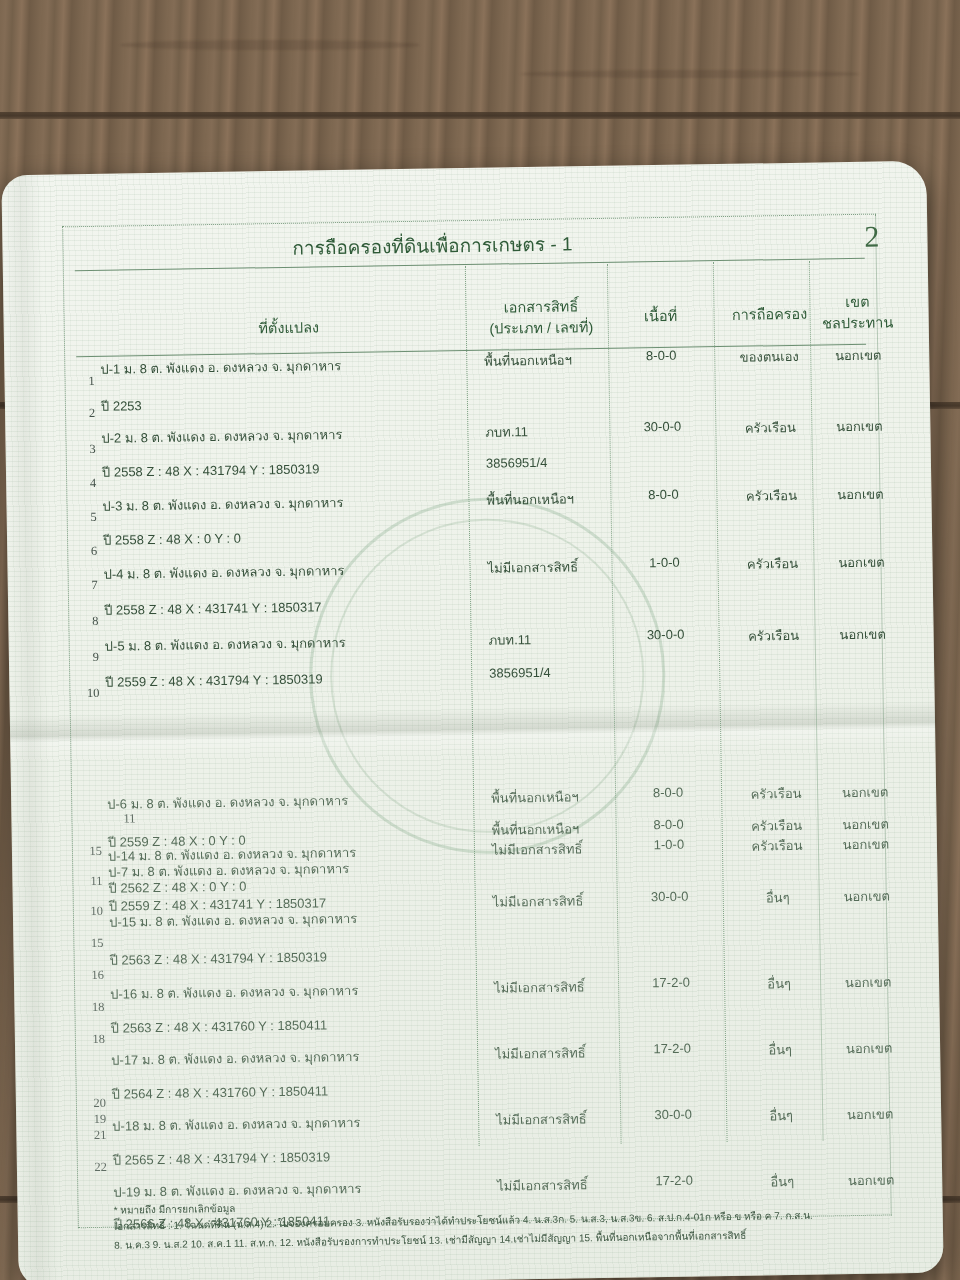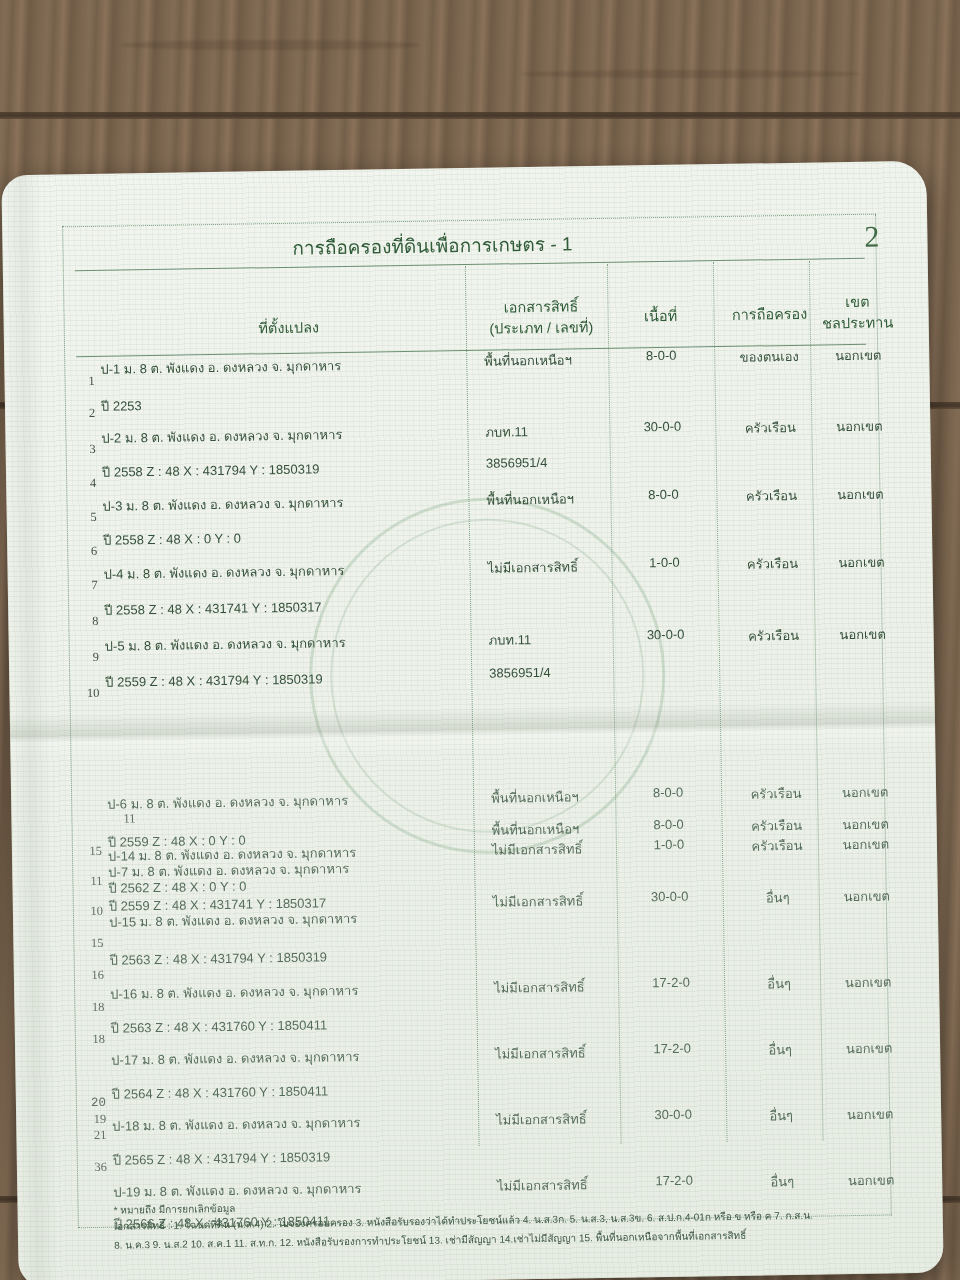--- a/index.html
+++ b/index.html
@@ -332,31 +332,31 @@
     <div class="row-num soft" style="top:858px;">18</div>
     <div class="cell c-loc soft" style="top:776px;">ปี 2563  Z : 48  X : 431794  Y : 1850319</div>
 
     <div class="row-num soft" style="top:938px;">19</div>
     <div class="cell c-loc soft" style="top:810px;">ป-16 ม. 8 ต. พังแดง  อ. ดงหลวง  จ. มุกดาหาร</div>
     <div class="cell c-doc soft" style="top:810px;">ไม่มีเอกสารสิทธิ์</div>
     <div class="cell c-area soft" style="top:810px;">17-2-0</div>
     <div class="cell c-hold soft" style="top:810px;">อื่นๆ</div>
     <div class="cell c-zone soft" style="top:810px;">นอกเขต</div>
 
-    <div class="row-num soft" style="top:922px;font-family:Liberation Mono, monospace;">20</div>
+    <div class="row-num soft" style="top:922px;">20</div>
     <div class="cell c-loc soft" style="top:844px;">ปี 2563  Z : 48  X : 431760  Y : 1850411</div>
 
     <div class="row-num soft" style="top:954px;">21</div>
     <div class="cell c-loc soft" style="top:876px;">ป-17 ม. 8 ต. พังแดง  อ. ดงหลวง  จ. มุกดาหาร</div>
     <div class="cell c-doc soft" style="top:876px;">ไม่มีเอกสารสิทธิ์</div>
     <div class="cell c-area soft" style="top:876px;">17-2-0</div>
     <div class="cell c-hold soft" style="top:876px;">อื่นๆ</div>
     <div class="cell c-zone soft" style="top:876px;">นอกเขต</div>
 
-    <div class="row-num soft" style="top:986px;">36</div>
+    <div class="row-num soft" style="top:986px;">22</div>
     <div class="cell c-loc soft" style="top:910px;">ปี 2564  Z : 48  X : 431760  Y : 1850411</div>
 
     <div class="cell c-loc soft" style="top:942px;">ป-18 ม. 8 ต. พังแดง  อ. ดงหลวง  จ. มุกดาหาร</div>
     <div class="cell c-doc soft" style="top:942px;">ไม่มีเอกสารสิทธิ์</div>
     <div class="cell c-area soft" style="top:942px;">30-0-0</div>
     <div class="cell c-hold soft" style="top:942px;">อื่นๆ</div>
     <div class="cell c-zone soft" style="top:942px;">นอกเขต</div>
 
     <div class="cell c-loc soft" style="top:976px;">ปี 2565  Z : 48  X : 431794  Y : 1850319</div>
 

